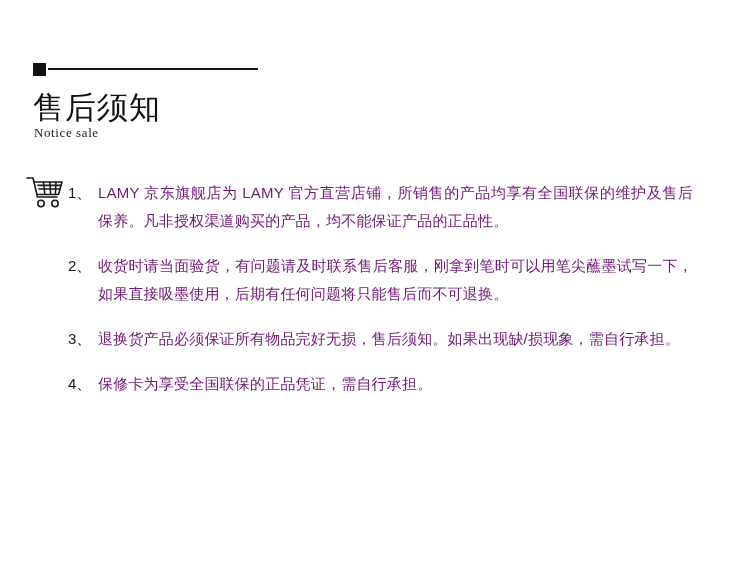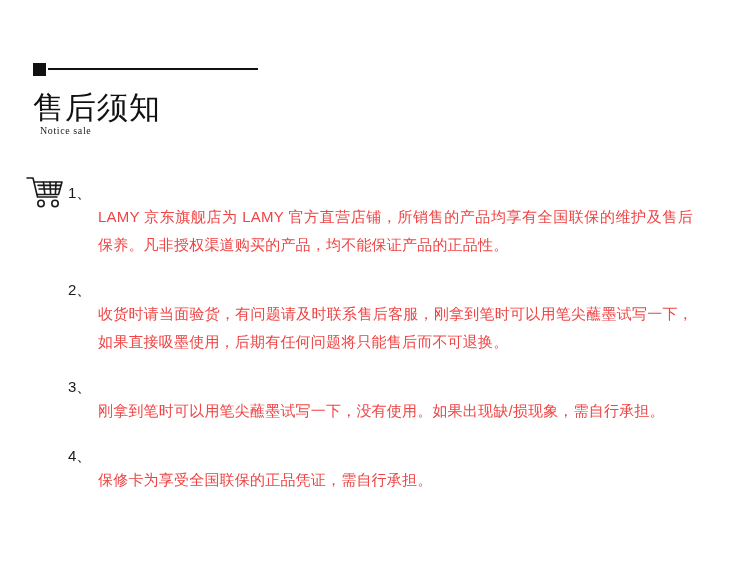--- a/index.html
+++ b/index.html
@@ -52,23 +52,23 @@
     top: 89px;
     font-size: 31px;
     letter-spacing: 1px;
     color: #111111;
     font-weight: 400;
     line-height: 1.2;
     white-space: nowrap;
   }
   .title-en {
     position: absolute;
-    left: 40px;
+    left: 34px;
     top: 125px;
-    font-size: 10px;
+    font-size: 13px;
     letter-spacing: 0.6px;
     color: #222222;
     font-family: "Liberation Serif", serif;
     white-space: nowrap;
   }
 
   
   .cart-icon {
     position: absolute;
     left: 25px;
@@ -94,24 +94,23 @@
     width: 30px;
     font-size: 15px;
     line-height: 28px;
     color: #1a1a1a;
     white-space: nowrap;
   }
   .item-text {
     flex: 1 1 auto;
     font-size: 15px;
     line-height: 28px;
-    color: #ef4444;
+    color: #701a75;
     text-align: justify;
     letter-spacing: 0.2px;
-    margin-top: 24px;
   }
 </style>
 </head>
 <body>
 
 <div class="page">
 
   <div class="rule">
     <div class="rule-square"></div>
     <div class="rule-line"></div>
@@ -143,21 +142,21 @@
       <div class="item-text">LAMY 京东旗舰店为 LAMY 官方直营店铺，所销售的产品均享有全国联保的维护及售后保养。凡非授权渠道购买的产品，均不能保证产品的正品性。</div>
     </div>
 
     <div class="list-item">
       <div class="item-num">2、</div>
       <div class="item-text">收货时请当面验货，有问题请及时联系售后客服，刚拿到笔时可以用笔尖蘸墨试写一下，如果直接吸墨使用，后期有任何问题将只能售后而不可退换。</div>
     </div>
 
     <div class="list-item">
       <div class="item-num">3、</div>
-      <div class="item-text">刚拿到笔时可以用笔尖蘸墨试写一下，没有使用。如果出现缺/损现象，需自行承担。</div>
+      <div class="item-text">退换货产品必须保证所有物品完好无损，售后须知。如果出现缺/损现象，需自行承担。</div>
     </div>
 
     <div class="list-item">
       <div class="item-num">4、</div>
       <div class="item-text">保修卡为享受全国联保的正品凭证，需自行承担。</div>
     </div>
 
   </div>
 </div>
 

